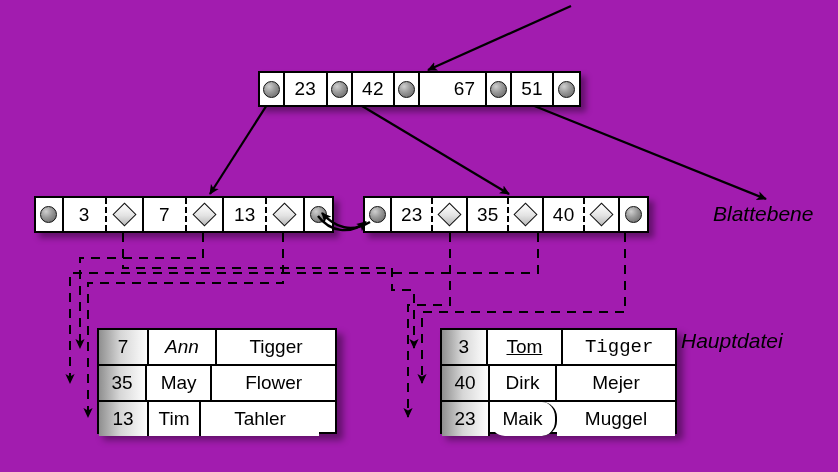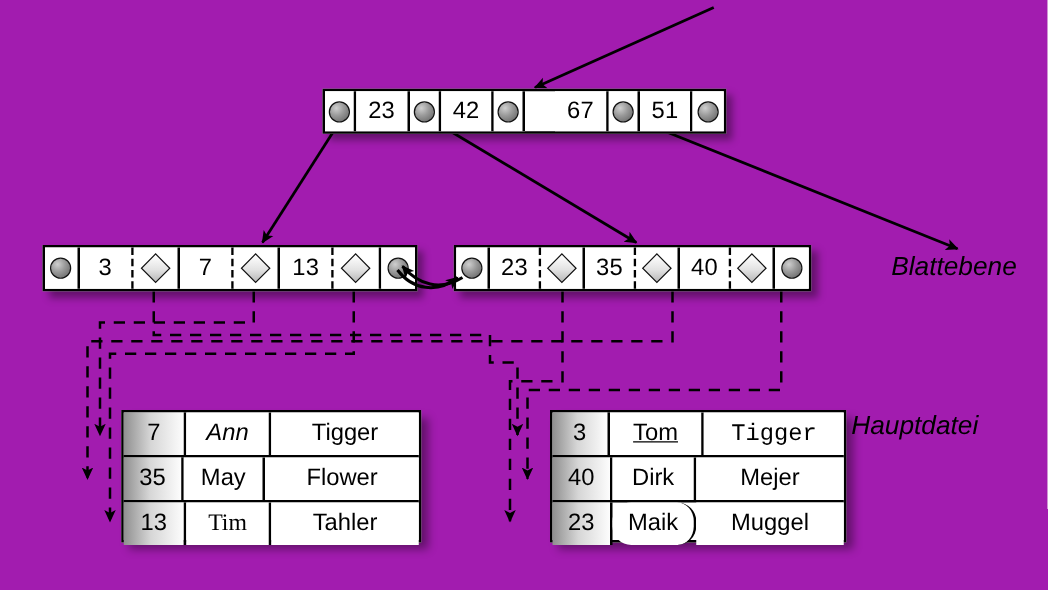--- a/index.html
+++ b/index.html
@@ -256,21 +256,21 @@
       <div class="tc" style="width:68px;font-style:italic;">Ann</div>
       <div class="tc" style="width:118px;">Tigger</div>
     </div>
     <div class="trow">
       <div class="tc keycol" style="width:50px;">35</div>
       <div class="tc" style="width:68px;">May</div>
       <div class="tc" style="width:128px;">Flower</div>
     </div>
     <div class="trow">
       <div class="tc keycol" style="width:50px;">13</div>
-      <div class="tc" style="width:68px;font-family:Liberation Serif, serif;">Tim</div>
+      <div class="tc" style="width:52px;">Tim</div>
       <div class="tc" style="width:118px;">Tahler</div>
     </div>
   </div>
 
   <div class="table" style="left:440px; top:328px; width:237px; height:106px;">
     <div class="trow">
       <div class="tc keycol" style="width:48px;">3</div>
       <div class="tc" style="width:80px;text-decoration:underline;">Tom</div>
       <div class="tc" style="width:118px;font-family:Liberation Mono, monospace;">Tigger</div>
     </div>

